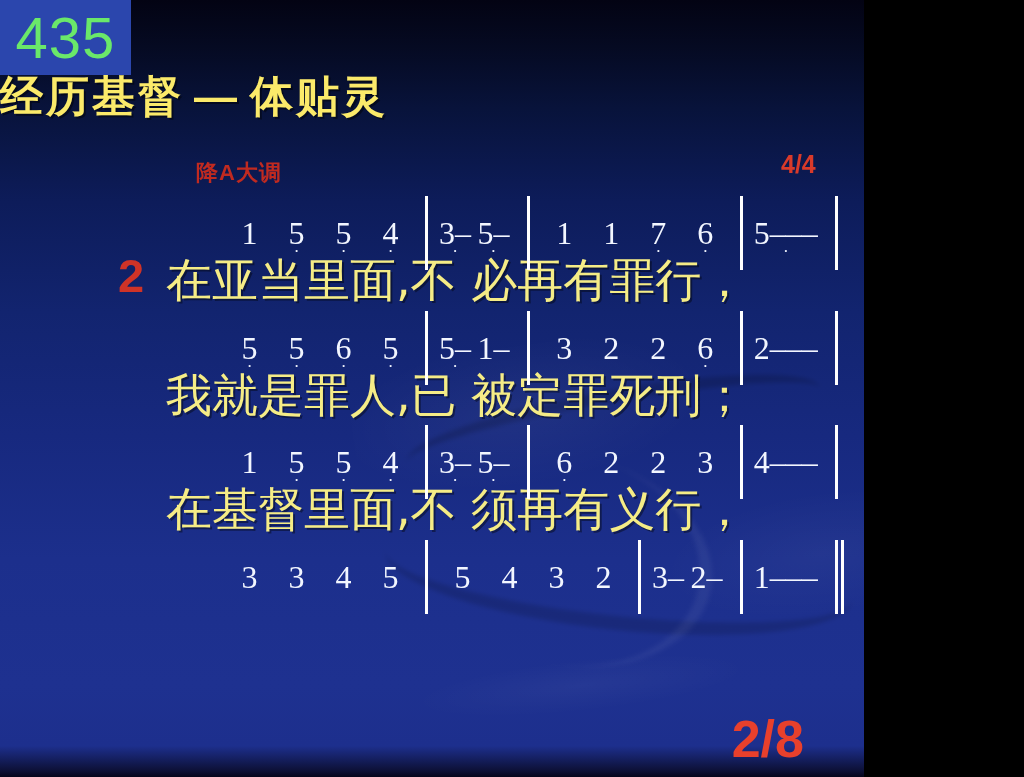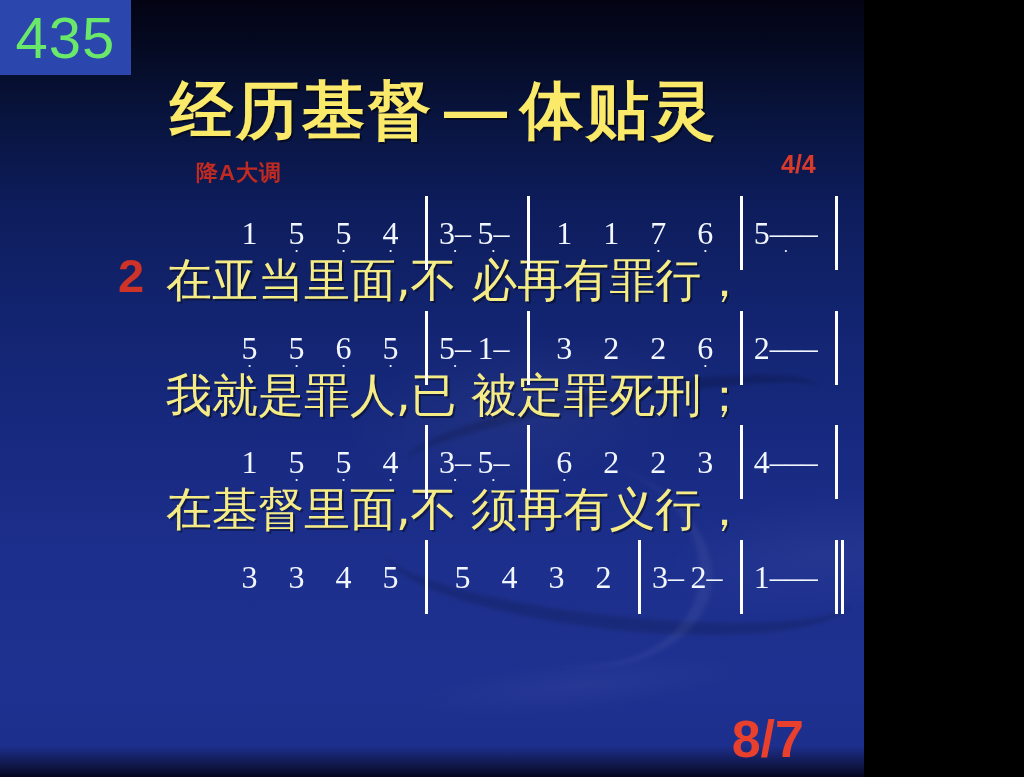--- a/index.html
+++ b/index.html
@@ -74,27 +74,25 @@
     color:#6ae86a;
     font-size:58px;
     line-height:1;
     letter-spacing:1px;
     font-weight:400;
   }
 
   
   .title{
     position:absolute; left:0; right:0; top:68px;
-    text-align:center;
     color:#fbea6a;
-    font-size:63px;
+    font-size:43px;
     font-weight:bold;
     letter-spacing:3px;
     text-shadow:2px 2px 0 rgba(0,0,0,0.45);
-    margin-left:24px;
   }
   .title .dash{ padding:0 10px; }
 
   
   .keysig{
     position:absolute; left:196px; top:158px;
     color:#c02a20; font-size:22px; font-weight:bold;
     letter-spacing:1px;
   }
   .meter{
@@ -194,14 +192,14 @@
       </div>
       <div class="line-group">
         <div class="notation"><span class="grp"><span class="note" style="min-width: 47px;">1</span><span class="note" style="min-width: 47px;">5<span class="d">.</span></span><span class="note" style="min-width: 47px;">5<span class="d">.</span></span><span class="note" style="min-width: 47px;">4<span class="d">.</span></span></span><span class="bar"></span><span class="grp"><span class="note" style="min-width: 0px;">3<span class="dash-n">–</span><span class="d">.</span></span> <span class="note" style="min-width: 0px;">5<span class="dash-n">–</span><span class="d">.</span></span> </span><span class="bar"></span><span class="grp"><span class="note" style="min-width: 47px;">6<span class="d">.</span></span><span class="note" style="min-width: 47px;">2</span><span class="note" style="min-width: 47px;">2</span><span class="note" style="min-width: 47px;">3</span></span><span class="bar"></span><span class="grp"><span class="note" style="min-width: 0px;">4<span class="dash-n">–––</span></span> </span><span class="bar"></span></div>
         <div class="lyrics">在基督里面,不  须再有义行，</div>
       </div>
       <div class="line-group">
         <div class="notation"><span class="grp"><span class="note" style="min-width: 47px;">3</span><span class="note" style="min-width: 47px;">3</span><span class="note" style="min-width: 47px;">4</span><span class="note" style="min-width: 47px;">5</span></span><span class="bar"></span><span class="grp"><span class="note" style="min-width: 47px;">5</span><span class="note" style="min-width: 47px;">4</span><span class="note" style="min-width: 47px;">3</span><span class="note" style="min-width: 47px;">2</span></span><span class="bar"></span><span class="grp"><span class="note" style="min-width: 0px;">3<span class="dash-n">–</span></span> <span class="note" style="min-width: 0px;">2<span class="dash-n">–</span></span> </span><span class="bar"></span><span class="grp"><span class="note" style="min-width: 0px;">1<span class="dash-n">–––</span></span> </span><span class="bar dbl"></span></div>
       </div>
     </div>
 
-  <div class="pagenum">8/7</div>
+  <div class="pagenum">2/8</div>
 </div>
 
 </body></html>

